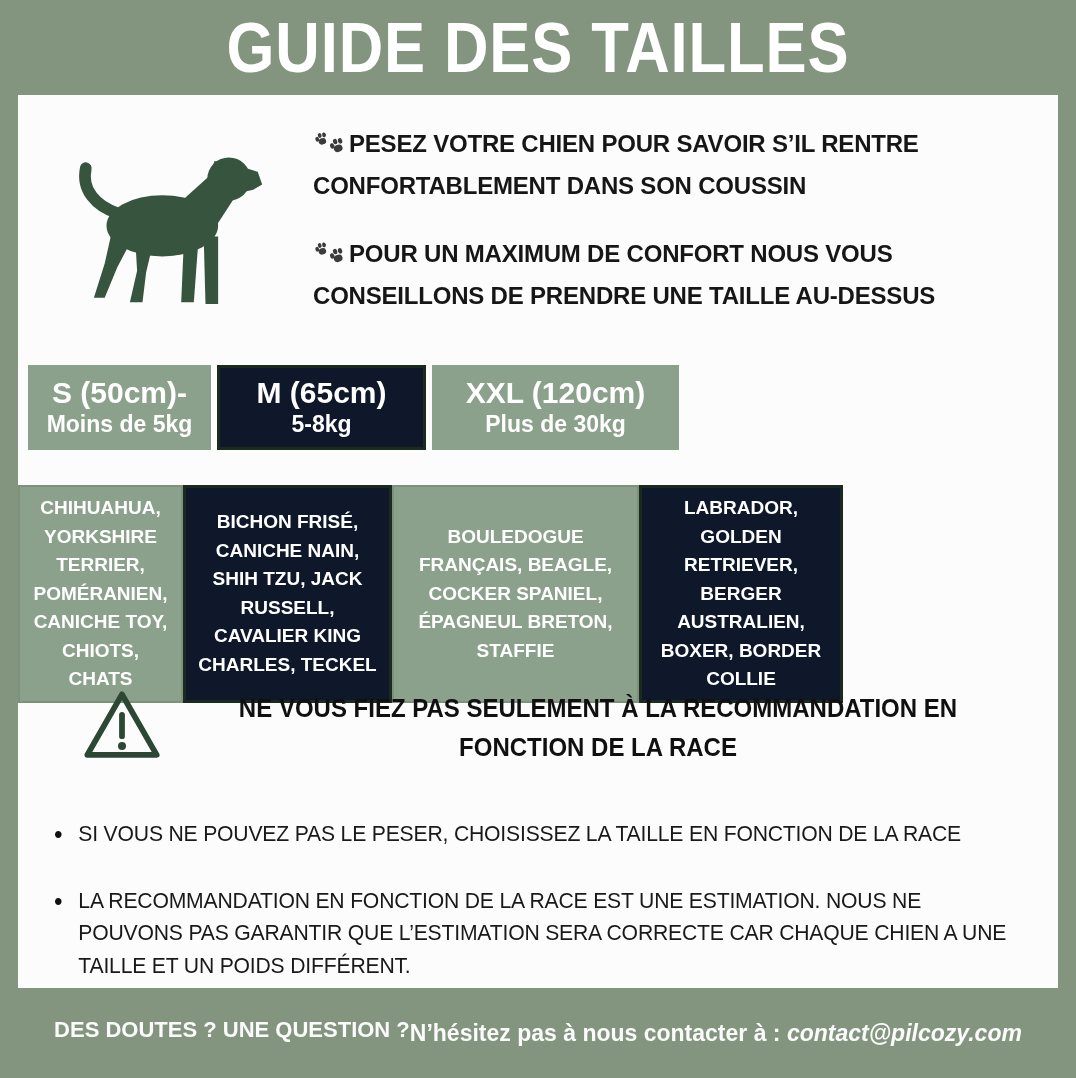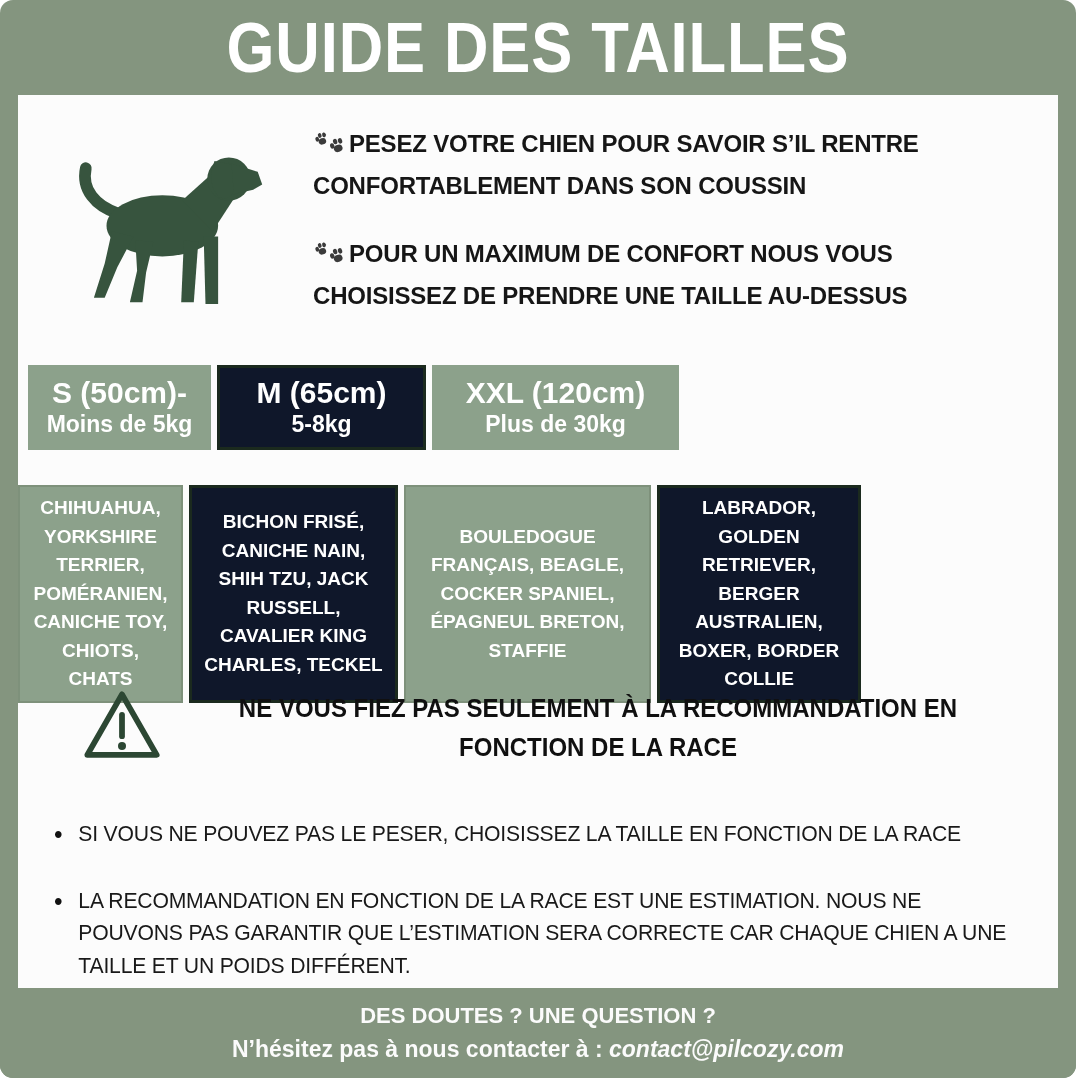--- a/index.html
+++ b/index.html
@@ -1,17 +1,17 @@
 <!DOCTYPE html>
 <html><head>
 <meta charset="utf-8">
 <style>
   html,body{margin:0;padding:0;}
   body{font-family:"Liberation Sans",sans-serif;}
-  .page{position:relative;width:1076px;height:1078px;background:#84957F;overflow:hidden;border-radius:13px;}
+  .page{position:relative;width:1076px;height:1078px;background:#84957F;overflow:hidden;}
 
   
   .title{position:absolute;top:0;left:0;width:1076px;height:95px;
     display:flex;align-items:center;justify-content:center;}
   .title h1{margin:0;color:#FFFFFF;font-size:70px;font-weight:800;letter-spacing:1px;
     transform:scaleX(0.88);transform-origin:center;white-space:nowrap;}
 
   
   .white-panel{position:absolute;left:18px;top:95px;width:1040px;height:893px;background:#FCFCFC;}
 
@@ -28,42 +28,42 @@
     display:grid;grid-template-columns:183px 209px 247px 204px 1fr;column-gap:6px;padding-left:28px;}
   .size-cell{display:flex;flex-direction:column;align-items:center;justify-content:center;
     color:#fff;text-align:center;}
   .size-cell .sz{font-size:30px;font-weight:700;line-height:1.15;}
   .size-cell .wt{font-size:23px;font-weight:700;line-height:1.2;}
   .light{background:#8CA18B;}
   .dark{background:#0f172a;border:3px solid #1B2A1E;box-sizing:border-box;}
 
   
   .breeds-row{position:absolute;left:18px;top:485px;width:1040px;height:177px;
-    display:grid;grid-template-columns:165px 209px 247px 204px 1fr;column-gap:6px;}
+    display:grid;grid-template-columns:165px 209px 247px 204px 1fr;column-gap:0;}
   .breed-cell{display:flex;align-items:center;justify-content:center;text-align:center;
     color:#fff;font-weight:700;font-size:19px;line-height:1.5;padding:6px 10px;box-sizing:border-box;}
   .breed-cell.light{border:2px solid #7E917B;}
 
   
   .warning{position:absolute;left:44px;top:688px;width:960px;display:flex;align-items:center;}
   .warn-icon{flex:0 0 auto;margin:0 30px 0 38px;}
   .warn-heading{flex:1;text-align:center;color:#101010;font-size:25px;font-weight:800;
     line-height:1.55;transform:scaleX(0.96);transform-origin:center;}
 
   
   .bullets{position:absolute;left:52px;top:818px;width:1040px;
     transform:scaleX(0.94);transform-origin:0 0;}
   .bullets ul{list-style:none;margin:0;padding:0;}
   .bullets li{position:relative;padding-left:28px;margin-bottom:34px;
     color:#191919;font-size:22.5px;font-weight:400;line-height:1.45;letter-spacing:-0.2px;}
   .bullets li::before{content:"•";position:absolute;left:2px;top:-2px;font-size:26px;color:#111;}
 
   
   .footer{position:absolute;left:0;top:988px;width:1076px;height:90px;background:#84957F;
-    display:flex;flex-direction:column;align-items:center;justify-content:center;
+    display:flex;flex-direction:row;align-items:center;justify-content:center;
     color:#FBFBFB;text-align:center;}
   .footer .f1{font-size:22px;font-weight:700;margin-bottom:7px;}
   .footer .f2{font-size:23px;font-weight:700;}
   .footer .email{font-style:italic;}
 </style>
 </head>
 <body>
 
 <div class="page">
 
@@ -111,21 +111,21 @@
                 <ellipse cx="13" cy="6" rx="2.6" ry="3.4"></ellipse>
                 <ellipse cx="19" cy="7" rx="2.6" ry="3.4"></ellipse>
                 <ellipse cx="14" cy="15" rx="5.4" ry="4.4"></ellipse>
                 <g transform="translate(16,14) scale(1.15)">
                   <ellipse cx="8" cy="10" rx="2.6" ry="3.4"></ellipse>
                   <ellipse cx="13" cy="6" rx="2.6" ry="3.4"></ellipse>
                   <ellipse cx="19" cy="7" rx="2.6" ry="3.4"></ellipse>
                   <ellipse cx="14" cy="15" rx="5.4" ry="4.4"></ellipse>
                 </g>
               </g>
-            </svg></span><span>POUR UN MAXIMUM DE CONFORT NOUS VOUS CHOISISSEZ DE PRENDRE UNE TAILLE AU-DESSUS</span></p>
+            </svg></span><span>POUR UN MAXIMUM DE CONFORT NOUS VOUS CONSEILLONS DE PRENDRE UNE TAILLE AU-DESSUS</span></p>
     </div>
   </div>
 
   <div class="size-row">
     <div class="size-cell light">
       <div class="sz">S (50cm)-</div>
       <div class="wt">Moins de 5kg</div>
     </div>
     <div class="size-cell dark">
       <div class="sz">M (65cm)</div>

